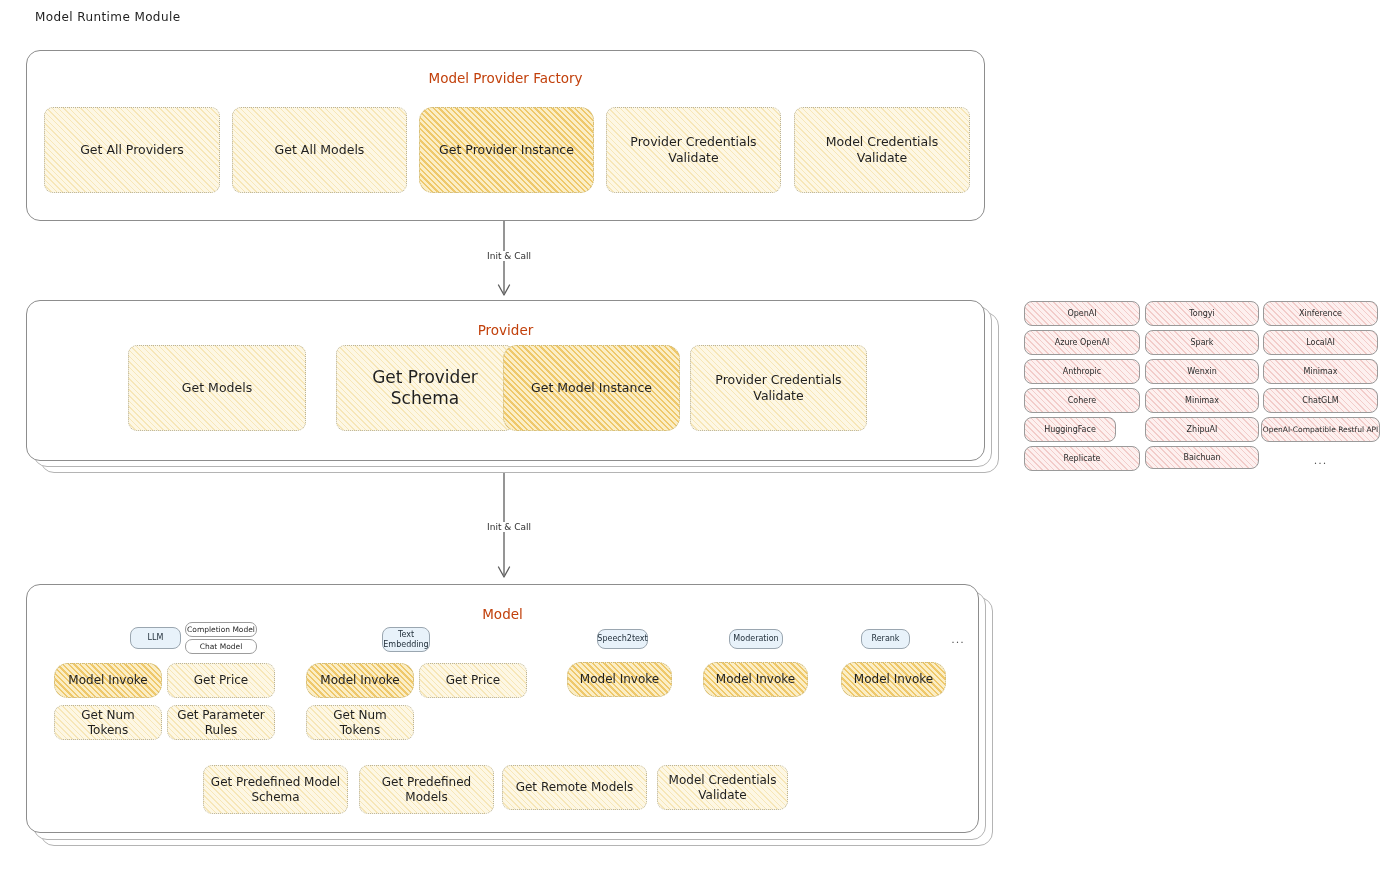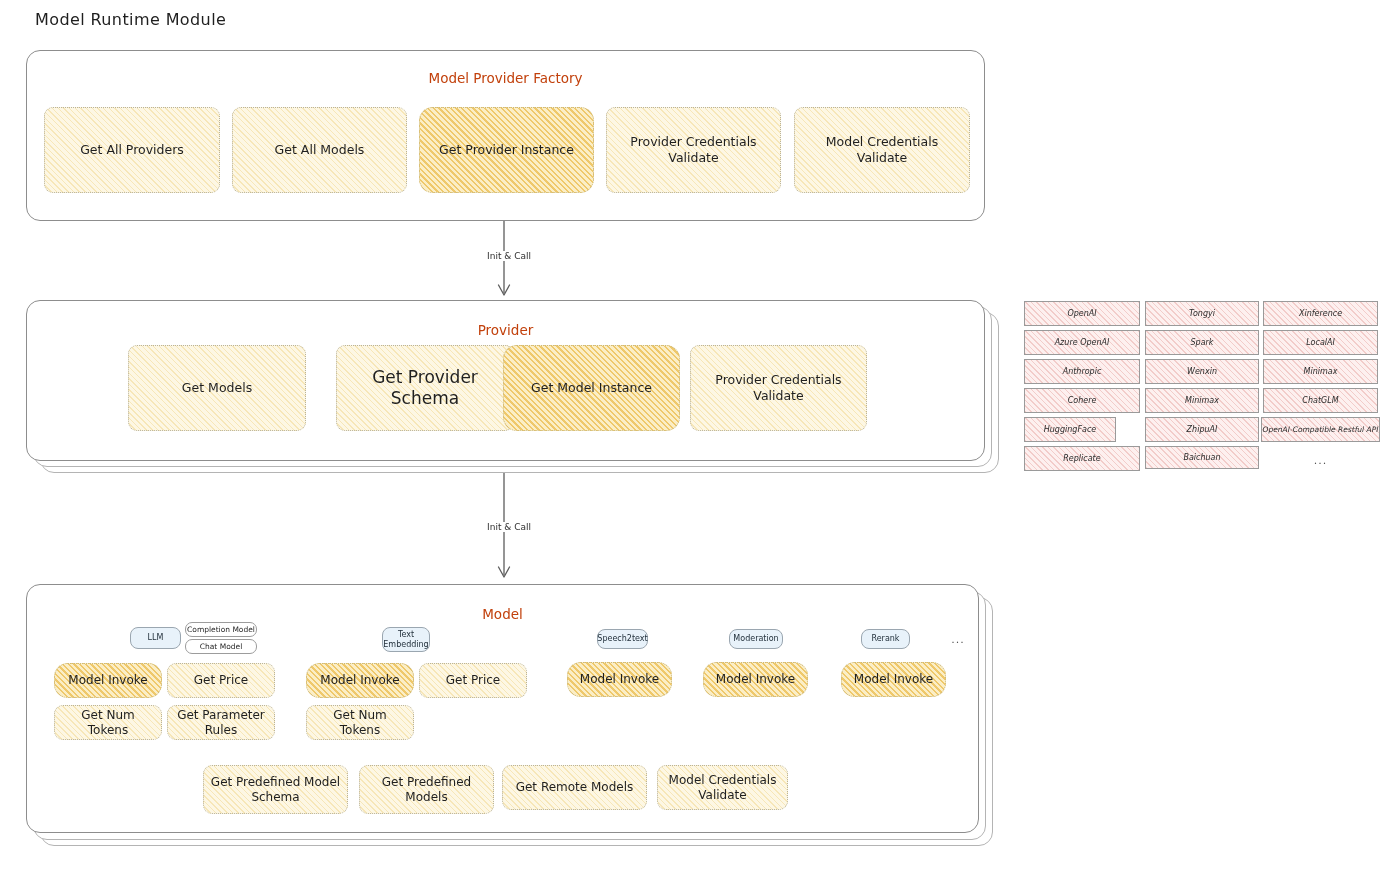--- a/index.html
+++ b/index.html
@@ -9,21 +9,21 @@
     font-family:"DejaVu Sans","Liberation Sans",sans-serif;
     color:#2b2b2b;
     position:relative;
     overflow:hidden;
   }
   .canvas{position:absolute;left:0;top:0;width:1393px;height:880px;}
 
   
   .page-title{
     position:absolute;left:35px;top:10px;
-    font-size:16px;letter-spacing:.4px;color:#1f1f1f;
+    font-size:12px;letter-spacing:.4px;color:#1f1f1f;
     white-space:nowrap;
   }
 
   
   .panel{
     position:absolute;
     background:#ffffff;
     border:1.3px solid #8d8d8d;
     border-radius:14px;
     box-sizing:border-box;
@@ -69,31 +69,30 @@
         rgba(255,255,255,0) 1.6px,
         rgba(255,255,255,0) 4px);
     border-radius:14px;
   }
 
   
   .chip{
     position:absolute;
     box-sizing:border-box;
     border:1.2px solid #9a9a9a;
-    border-radius:0;
+    border-radius:8px;
     display:flex;align-items:center;justify-content:center;
     font-size:8px;color:#2b2b2b;
     white-space:nowrap;
     background-color:#fdf0ef;
     background-image:repeating-linear-gradient(45deg,
         rgba(226,150,145,.40) 0px,
         rgba(226,150,145,.40) 1px,
         rgba(255,255,255,0) 1px,
         rgba(255,255,255,0) 4px);
-    font-style:italic;
   }
   .ellipsis{
     position:absolute;
     display:flex;align-items:center;justify-content:center;
     font-size:11px;color:#555;letter-spacing:1px;
   }
 
   
   .badge{
     position:absolute;

